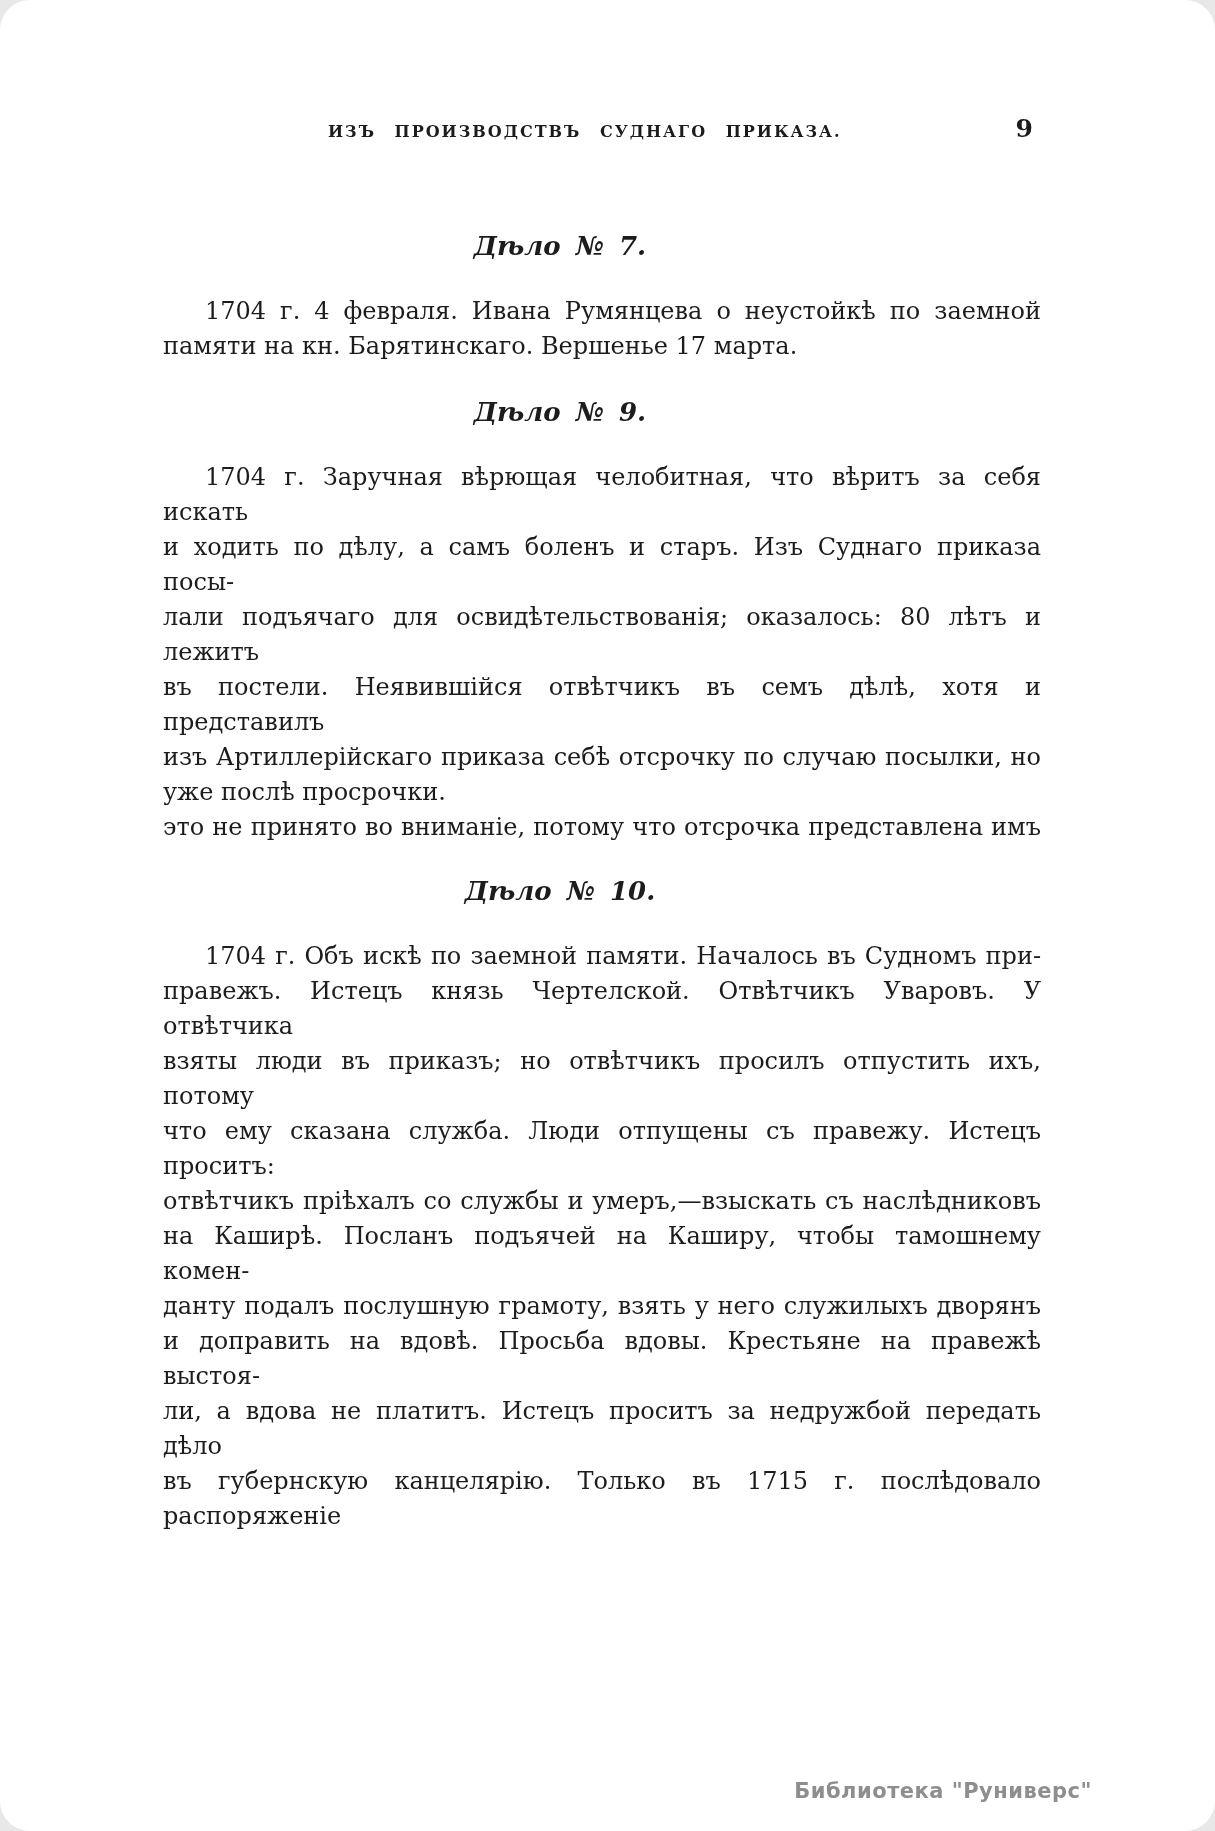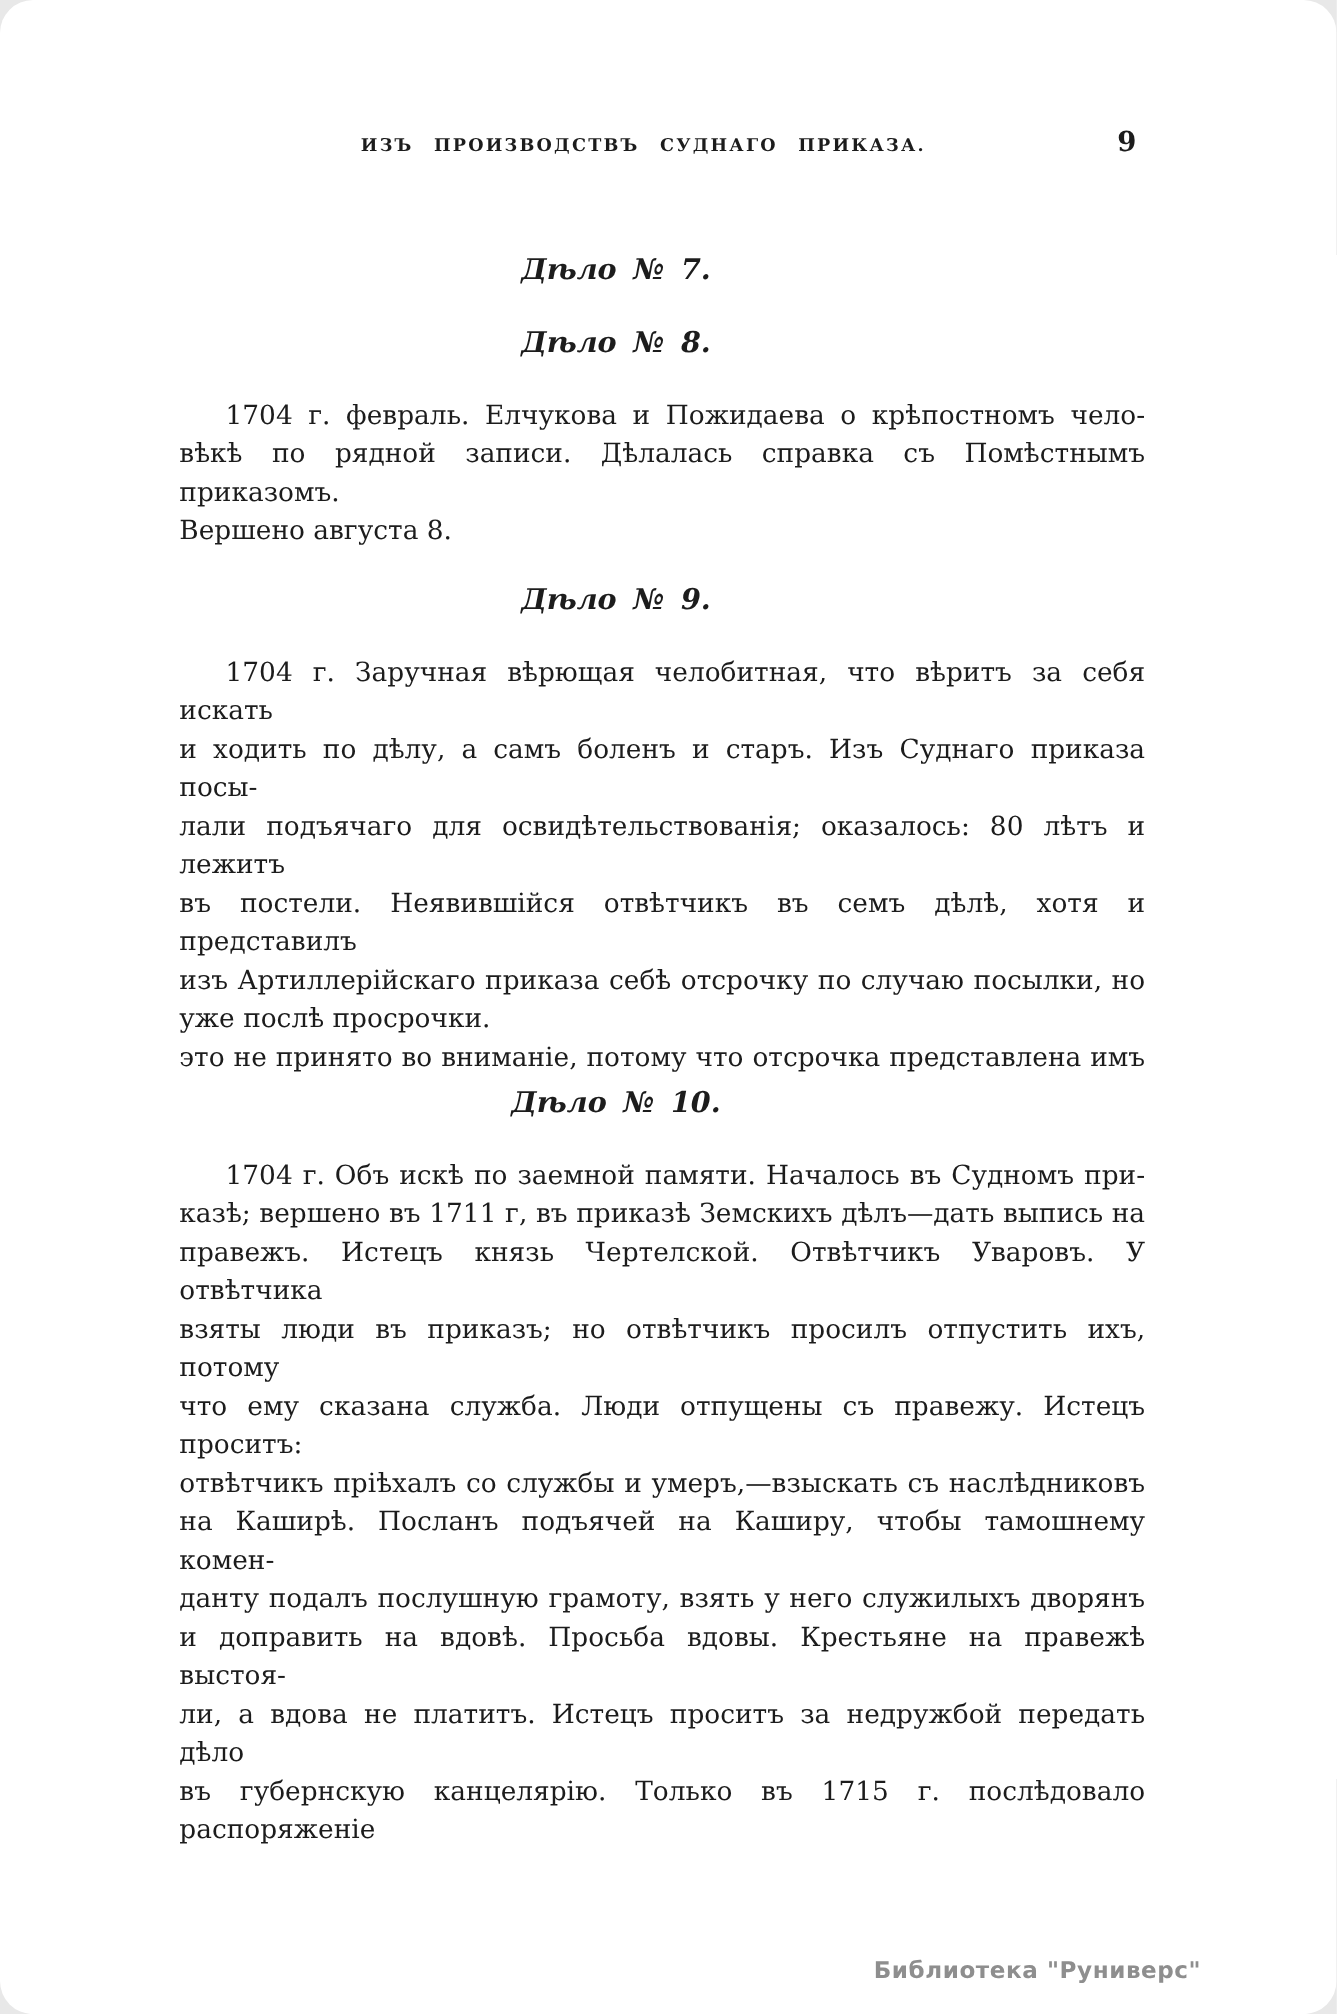--- a/index.html
+++ b/index.html
@@ -84,46 +84,41 @@
 
 <div class="page" style="--ink: #1c1c1c; --paper: #ffffff; --watermark: #8e8e8e;">
   <div class="content">
     <div class="scan-header">
       <span class="header-title">ИЗЪ ПРОИЗВОДСТВЪ СУДНАГО ПРИКАЗА.</span>
       <span class="page-number">9</span>
     </div>
     <main id="sections">
         <section class="case-section">
     <h2 class="case-heading">Дѣло № 7.</h2>
-        </section>
-        <section class="case-section">
-    <h2 class="case-heading">Дѣло № 8.</h2>
   <div class="paragraph">
-            <div class="line first">1704 г. февраль. Елчукова и Пожидаева о крѣпостномъ чело-</div>
-            <div class="line">вѣкѣ по рядной записи. Дѣлалась справка съ Помѣстнымъ приказомъ.</div>
-            <div class="line short-last">Вершено августа 8.</div>
+            <div class="line first">1704 г. 4 февраля. Ивана Румянцева о неустойкѣ по заемной</div>
+            <div class="line short-last">памяти на кн. Барятинскаго. Вершенье 17 марта.</div>
           </div>
         </section>
         <section class="case-section">
     <h2 class="case-heading">Дѣло № 9.</h2>
   <div class="paragraph">
             <div class="line first">1704 г. Заручная вѣрющая челобитная, что вѣритъ за себя искать</div>
             <div class="line">и ходить по дѣлу, а самъ боленъ и старъ. Изъ Суднаго приказа посы-</div>
             <div class="line">лали подъячаго для освидѣтельствованія; оказалось: 80 лѣтъ и лежитъ</div>
             <div class="line">въ постели. Неявившійся отвѣтчикъ въ семъ дѣлѣ, хотя и представилъ</div>
             <div class="line">изъ Артиллерійскаго приказа себѣ отсрочку по случаю посылки, но</div>
             <div class="line short-last">уже послѣ просрочки.</div>
             <div class="line">это не принято во вниманіе, потому что отсрочка представлена имъ</div>
           </div>
         </section>
         <section class="case-section">
     <h2 class="case-heading">Дѣло № 10.</h2>
   <div class="paragraph">
             <div class="line first">1704 г. Объ искѣ по заемной памяти. Началось въ Судномъ при-</div>
-            <div class="line">казѣ; вершено въ 1711 г, въ приказѣ Земскихъ дѣлъ—дать выпись на</div>
             <div class="line">правежъ. Истецъ князь Чертелской. Отвѣтчикъ Уваровъ. У отвѣтчика</div>
             <div class="line">взяты люди въ приказъ; но отвѣтчикъ просилъ отпустить ихъ, потому</div>
             <div class="line">что ему сказана служба. Люди отпущены съ правежу. Истецъ проситъ:</div>
             <div class="line">отвѣтчикъ пріѣхалъ со службы и умеръ,—взыскать съ наслѣдниковъ</div>
             <div class="line">на Каширѣ. Посланъ подъячей на Каширу, чтобы тамошнему комен-</div>
             <div class="line">данту подалъ послушную грамоту, взять у него служилыхъ дворянъ</div>
             <div class="line">и доправить на вдовѣ. Просьба вдовы. Крестьяне на правежѣ выстоя-</div>
             <div class="line">ли, а вдова не платитъ. Истецъ проситъ за недружбой передать дѣло</div>
             <div class="line">въ губернскую канцелярію. Только въ 1715 г. послѣдовало распоряженіе</div>
           </div>

